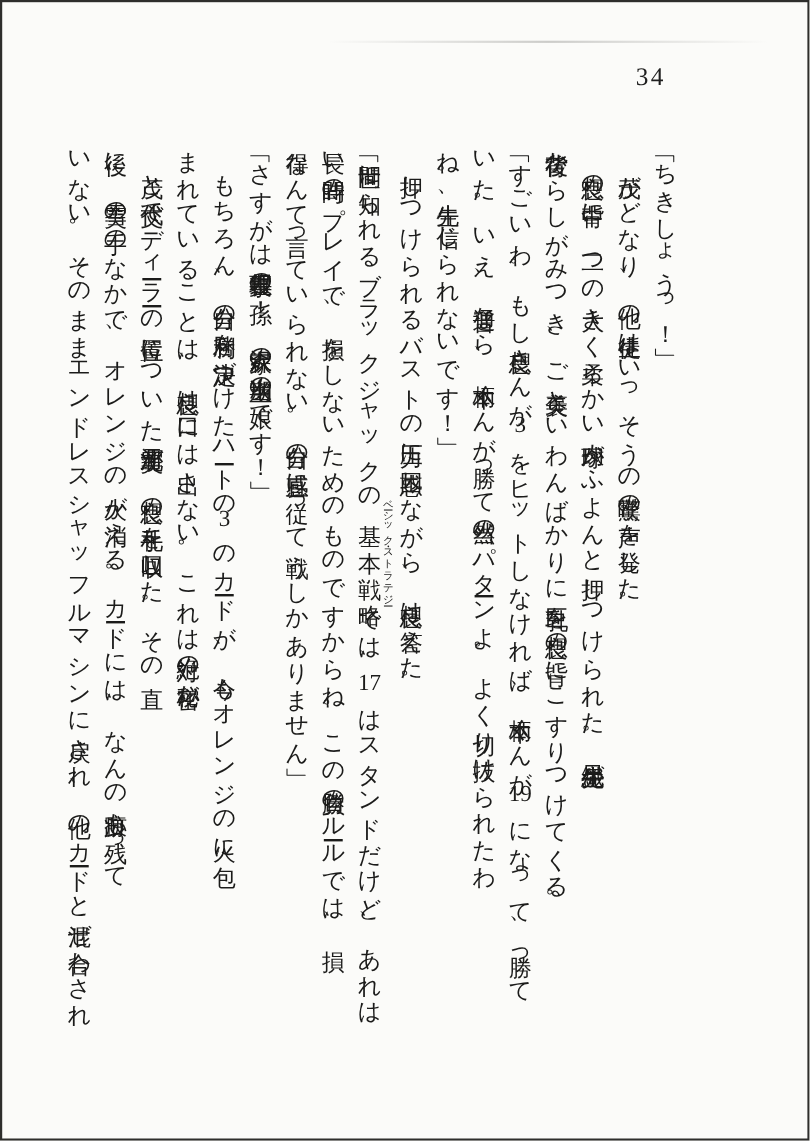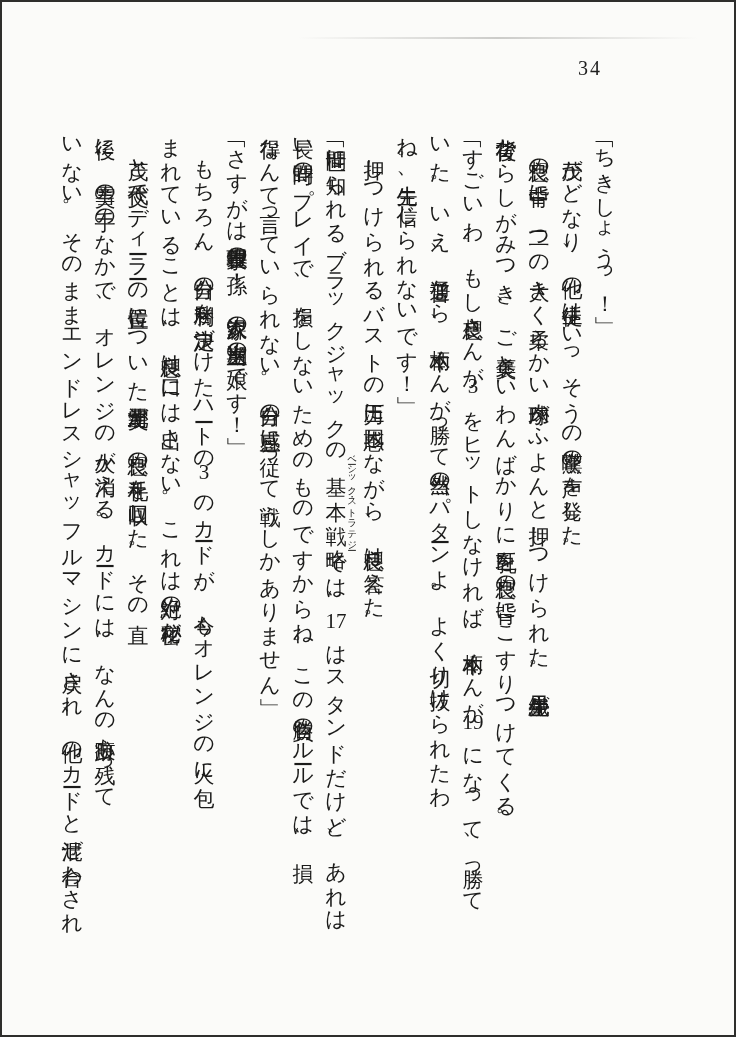--- a/index.html
+++ b/index.html
@@ -16,21 +16,21 @@
     box-sizing: border-box;
     background: #fbfbf9;
     border: 2px solid #2e2e2c;
     overflow: hidden;
   }
 
   .page-number {
     position: absolute;
     top: 55px;
     left: 576px;
-    font-size: 20px;
+    font-size: 23px;
     letter-spacing: 2px;
     color: #1f1f1f;
   }
 
   
   .scan-line {
     position: absolute;
     top: 35px;
     left: 296px;
     width: 400px;

